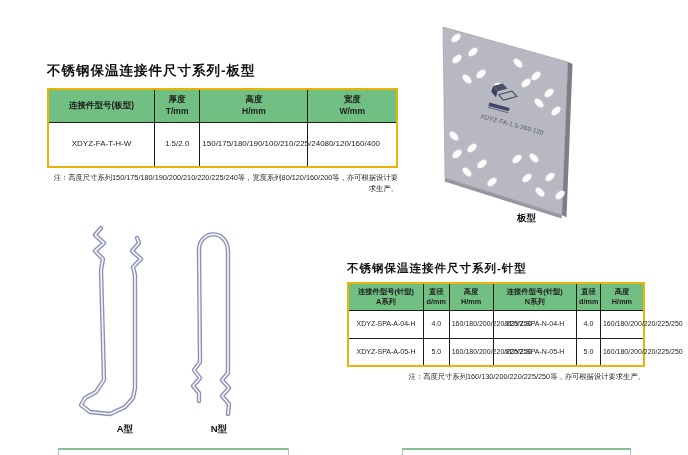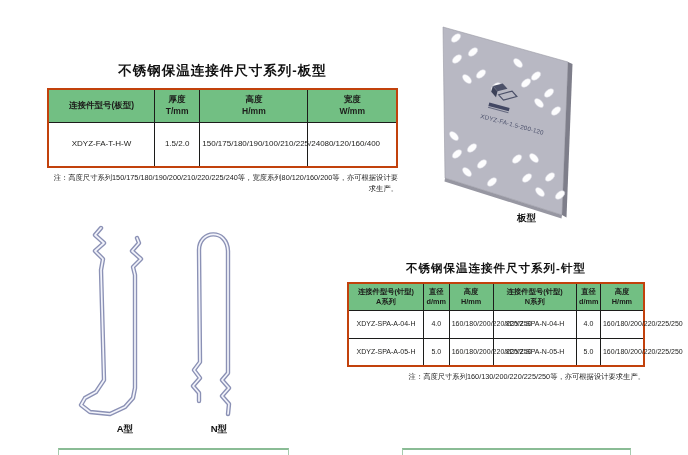--- a/index.html
+++ b/index.html
@@ -3,27 +3,27 @@
 <meta charset="utf-8">
 <style>
   * { margin:0; padding:0; box-sizing:border-box; }
   html,body { width:688px; height:455px; }
   body {
     position:relative; overflow:hidden; background:#ffffff;
     font-family:"Liberation Sans","DejaVu Sans",sans-serif; color:#1c1c1a;
   }
   
   .tbl-section { position:absolute; }
-  .tbl-title { text-align:center; font-weight:bold; color:#111; letter-spacing:1px; }
+  .tbl-title { text-align:left; font-weight:bold; color:#111; letter-spacing:1px; }
   #plate-table-section { left:47px; top:62px; width:351px; }
   #plate-table-section .tbl-title { font-size:13.5px; margin-bottom:8px; }
   #pin-table-section { left:347px; top:261px; width:298px; }
   #pin-table-section .tbl-title { font-size:11.5px; margin-bottom:6px; }
   table { border-collapse:collapse; table-layout:fixed; width:100%;
-          border:2px solid #c2410c; }
+          border:2px solid #eab308; }
   th,td { border:1.5px solid #1c1c1a; text-align:center; vertical-align:middle;
           padding:1px 2px; }
   th { background:#72bf83; font-weight:bold; white-space:pre-line; line-height:1.35; }
   #plate-table th { height:33px; font-size:8.5px; }
   #plate-table td { height:45px; font-size:8px; line-height:1.45; }
   #pin-table th { height:27px; font-size:7.3px; line-height:1.3; }
   #pin-table td { height:28px; font-size:7px; line-height:1.3; }
   .note { font-size:7.3px; line-height:1.55; color:#222; margin-top:4px; text-align:right; }
   
   .fig { position:absolute; }

